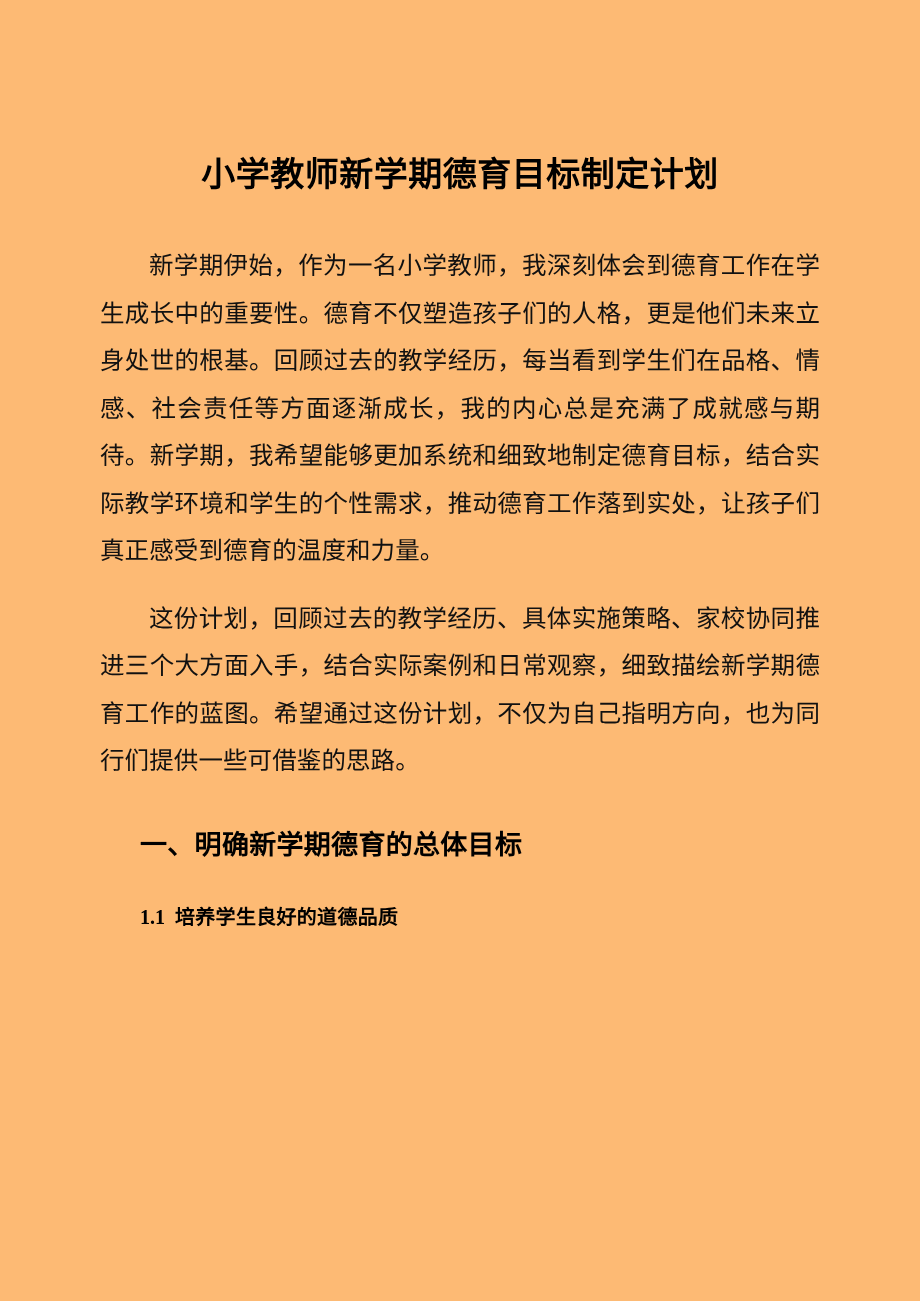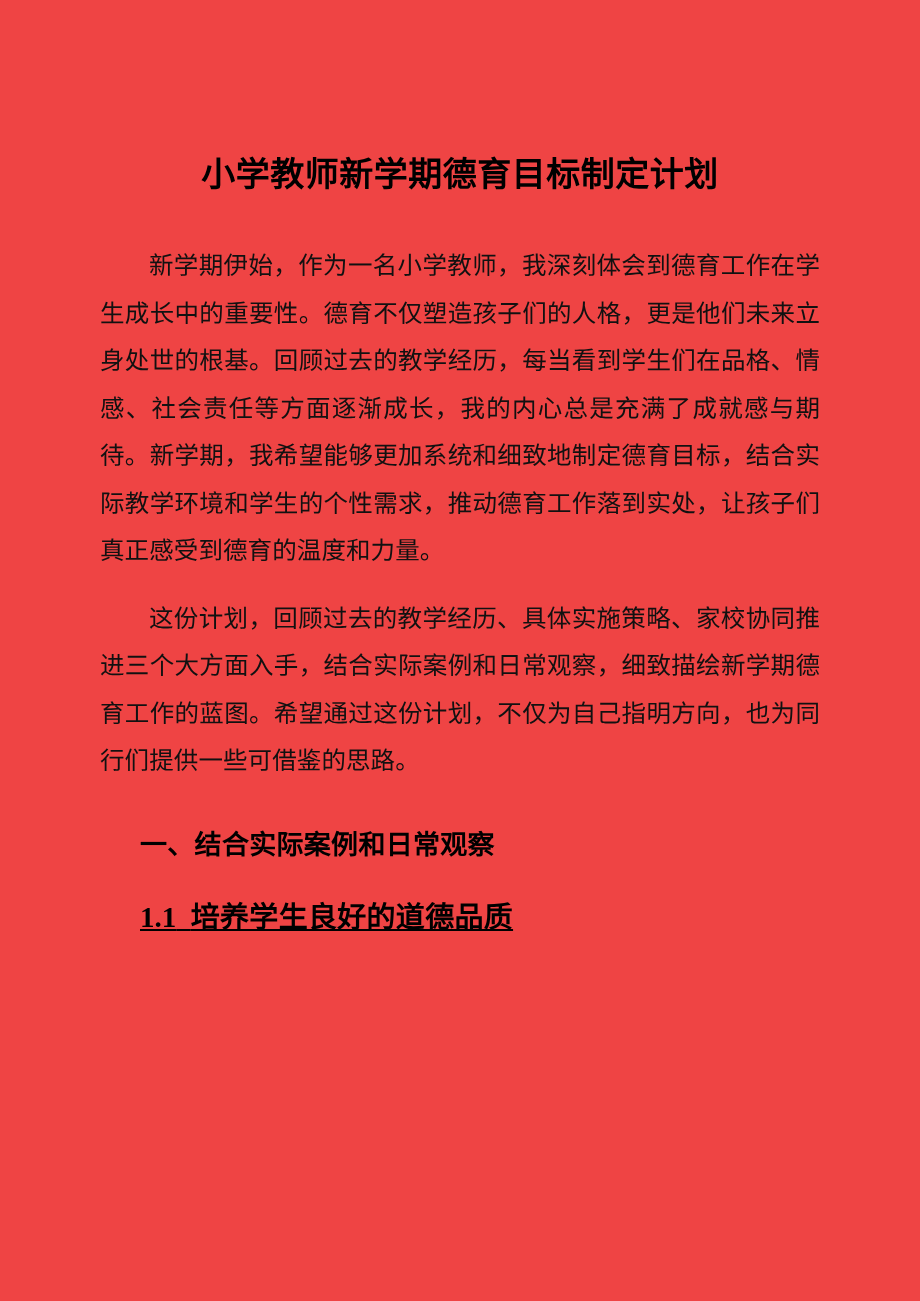--- a/index.html
+++ b/index.html
@@ -58,51 +58,50 @@
     font-size: 27px;
     font-weight: bold;
     line-height: 44px;
     margin: 38px 0 30px 0;
     text-indent: 40px;
     color: #000000;
     letter-spacing: 0.3px;
   }
 
   .heading-2 {
-    font-size: 29px;
+    font-size: 20px;
     font-weight: bold;
     line-height: 40px;
     margin: 30px 0 26px 0;
     text-indent: 40px;
     color: #000000;
-    text-decoration: underline;
   }
 
   .heading-2 .num {
     font-family: "Liberation Serif", "DejaVu Serif", serif;
     font-weight: bold;
   }
 
   .heading-2 .txt {
     font-family: "Liberation Sans", "DejaVu Sans", sans-serif;
     font-weight: bold;
     letter-spacing: 0.3px;
   }
 </style>
 </head>
 <body style="background: rgb(255, 255, 255);">
 
-<div class="page" style="background: #ef4444; color: rgb(0, 0, 0);">
+<div class="page" style="background: #fdba74; color: rgb(0, 0, 0);">
 
   <h1 class="doc-title">小学教师新学期德育目标制定计划</h1>
 
   <p class="body-text">新学期伊始，作为一名小学教师，我深刻体会到德育工作在学生成长中的重要性。德育不仅塑造孩子们的人格，更是他们未来立身处世的根基。回顾过去的教学经历，每当看到学生们在品格、情感、社会责任等方面逐渐成长，我的内心总是充满了成就感与期待。新学期，我希望能够更加系统和细致地制定德育目标，结合实际教学环境和学生的个性需求，推动德育工作落到实处，让孩子们真正感受到德育的温度和力量。</p>
 
   <p class="body-text">这份计划，回顾过去的教学经历、具体实施策略、家校协同推进三个大方面入手，结合实际案例和日常观察，细致描绘新学期德育工作的蓝图。希望通过这份计划，不仅为自己指明方向，也为同行们提供一些可借鉴的思路。</p>
 
-  <h2 class="heading-1">一、结合实际案例和日常观察</h2>
+  <h2 class="heading-1">一、明确新学期德育的总体目标</h2>
 
   <h3 class="heading-2">
     <span class="num">1.1</span>&nbsp;&nbsp;<span class="txt">培养学生良好的道德品质</span>
   </h3>
 
 
 </div>
 
 </body></html>

